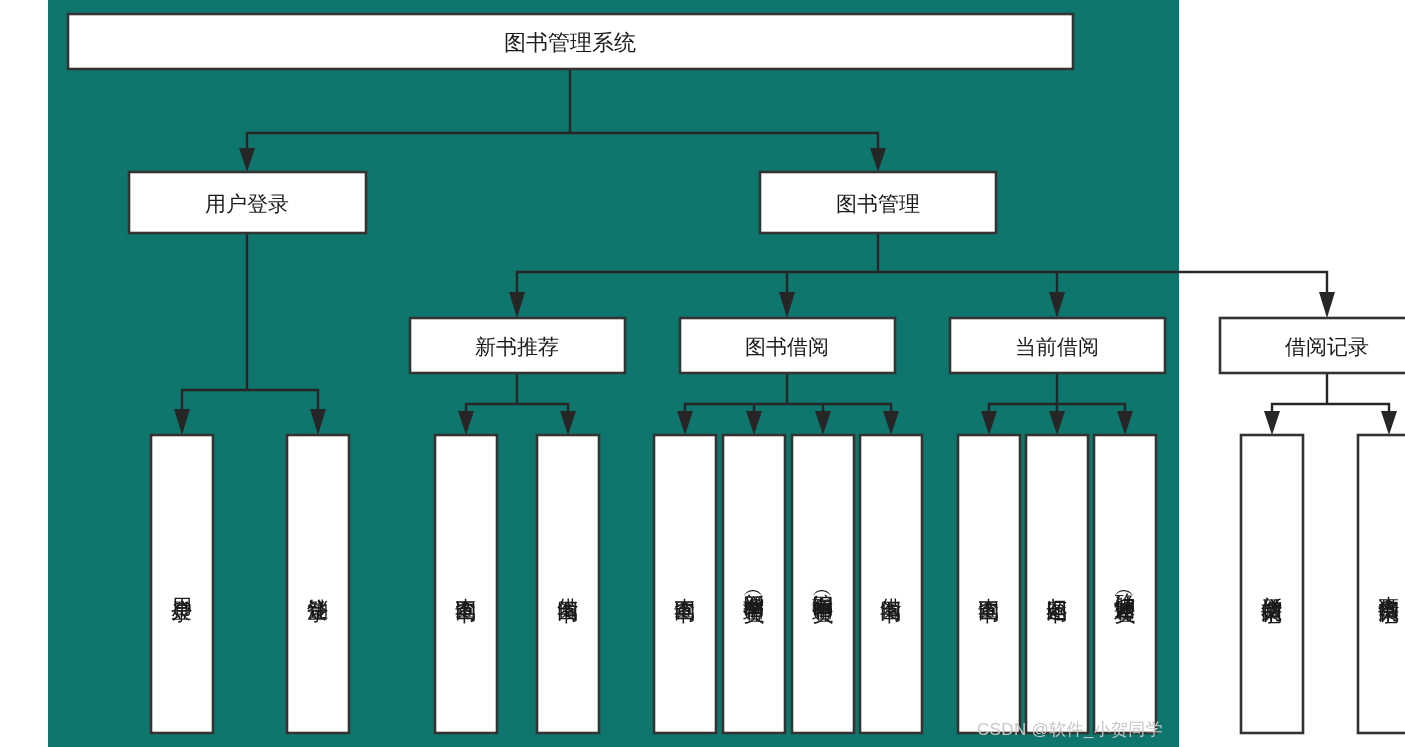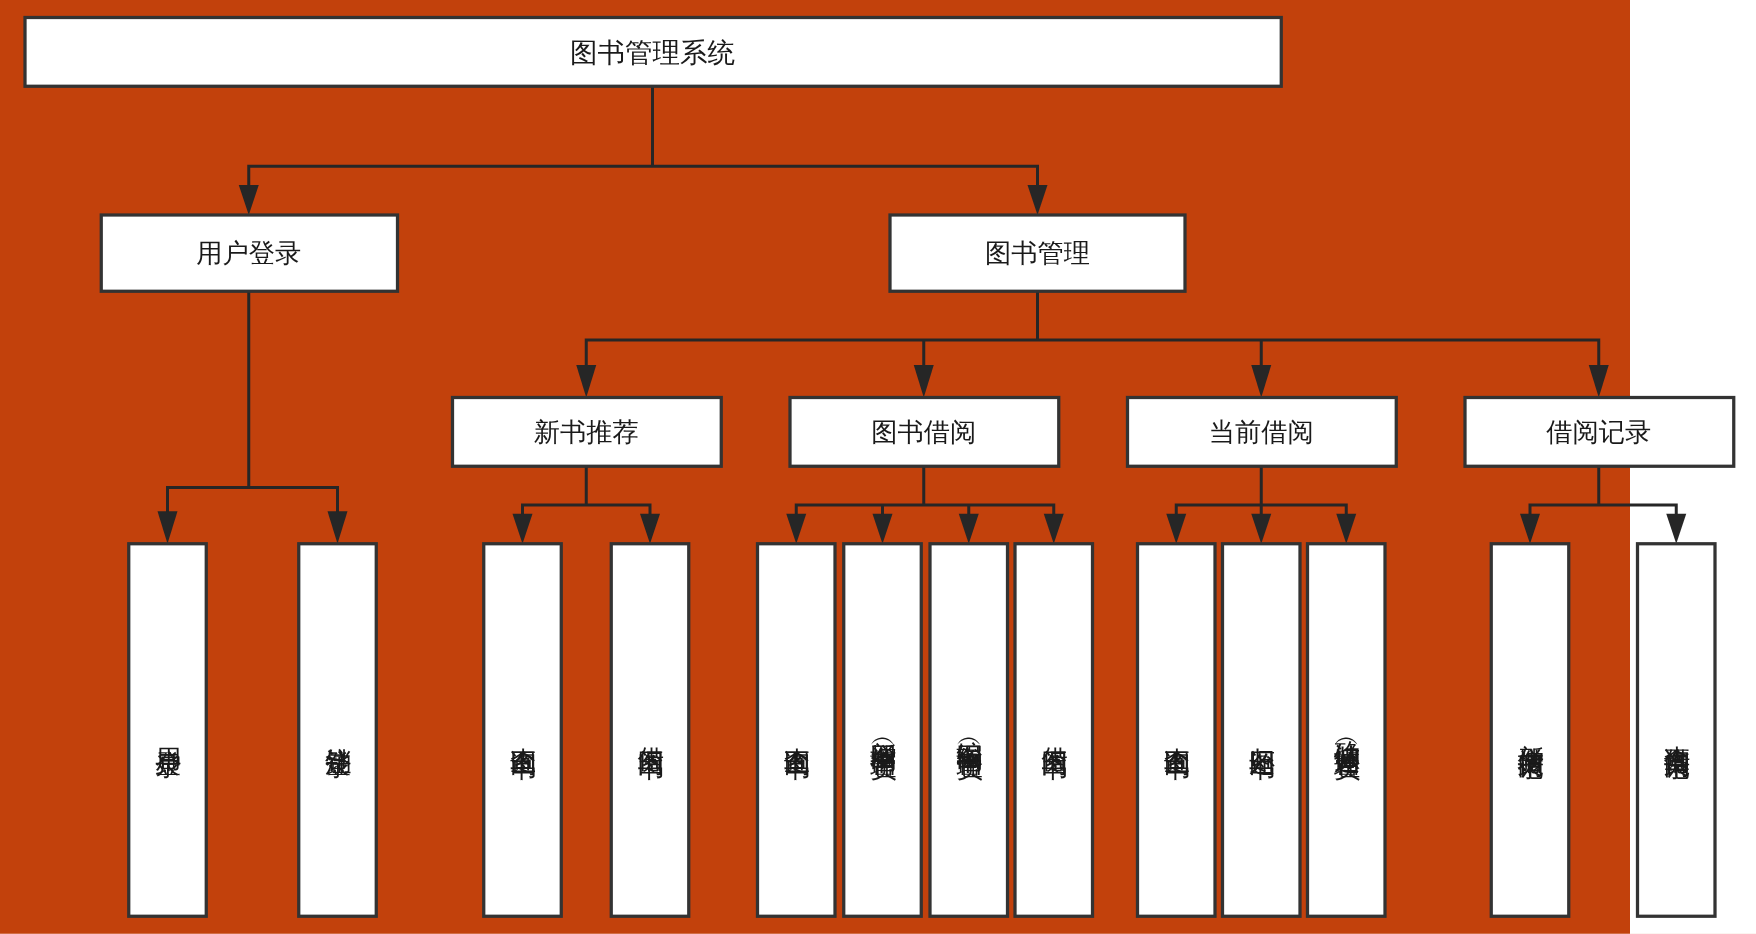--- a/index.html
+++ b/index.html
@@ -9,23 +9,24 @@
     background: #ffffff;
   }
   body {
     width: 1405px;
     height: 747px;
     font-family: "Liberation Sans", "DejaVu Sans", sans-serif;
     overflow: hidden;
   }
   #diagram-root {
     position: relative;
-    width: 1304px;
+    width: 1131px;
     height: 747px;
-    background: #c2410c;
+    background: #0f766e;
+    margin-left: 48px;
   }
   svg#flowchart {
     position: absolute;
     left: 0;
     top: 0;
     width: 1405px;
     height: 747px;
   }
   .node-box {
     fill: #ffffff;
@@ -214,14 +215,15 @@
   </div>
 
   <div class="vert-label-wrap" style="left:1193px; top:435px; width:62px; height:298px;">
     <span class="vert-label">新增借阅记录</span>
   </div>
 
   <div class="vert-label-wrap" style="left:1310px; top:435px; width:62px; height:298px;">
     <span class="vert-label">查询借阅记录</span>
   </div>
 
+  <div id="watermark">CSDN @软件_小贺同学</div>
 
 </div>
 
 </body></html>

